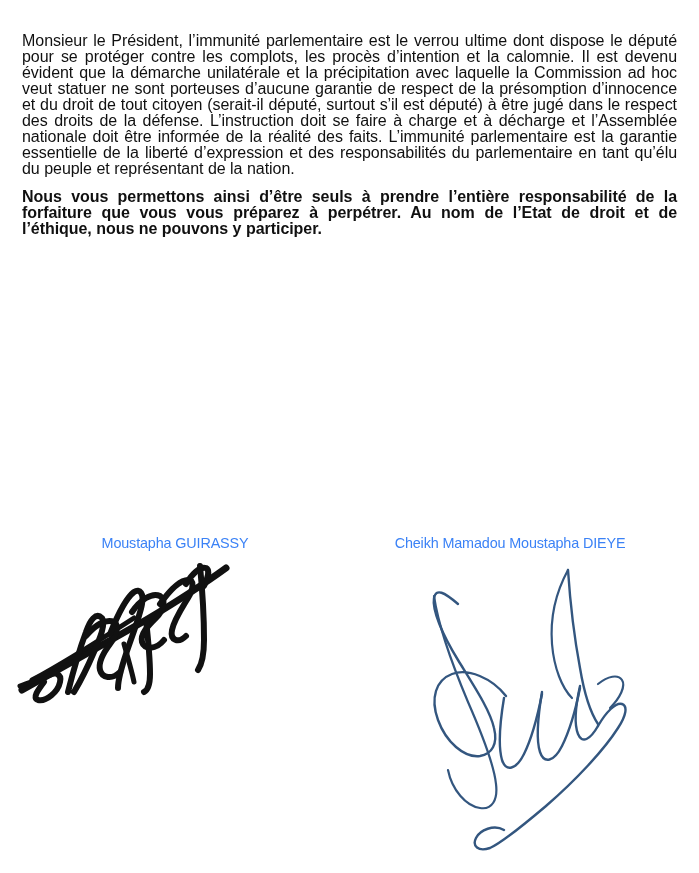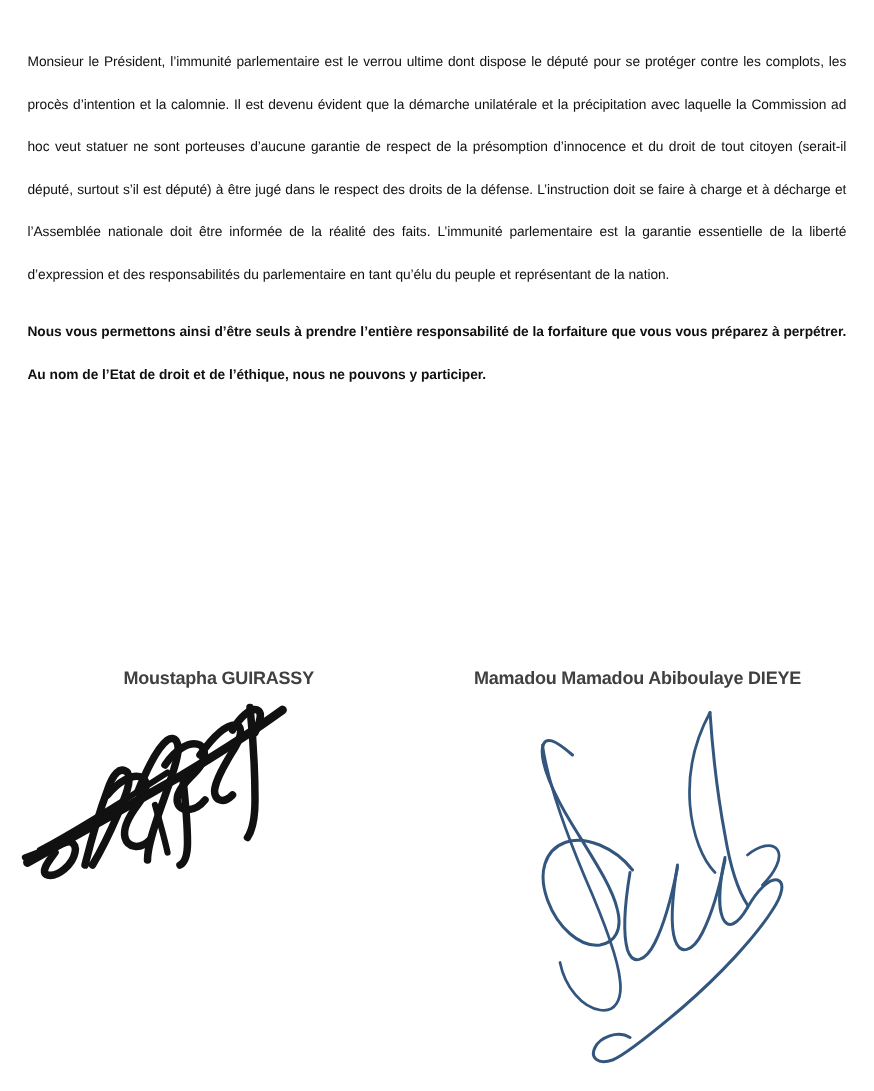--- a/index.html
+++ b/index.html
@@ -17,37 +17,37 @@
   }
   .body-text {
     position: absolute;
     left: 22px;
     top: 33px;
     width: 655px;
   }
   .para {
     text-align: justify;
     text-justify: inter-word;
-    font-size: 11px;
-    line-height: 34px;
+    font-size: 16px;
+    line-height: 16px;
     color: #101010;
     margin: 0 0 12px 0;
     letter-spacing: -0.05px;
     word-spacing: 0.1px;
     -webkit-font-smoothing: antialiased;
   }
   .para.last { margin-bottom: 0; font-weight: bold; }
 
   .sig-block {
     position: absolute;
   }
   .sig-name {
     font-size: 14.4px;
-    font-weight: bold;
-    color: #404040;
+    font-weight: normal;
+    color: #3b82f6;
     white-space: nowrap;
     letter-spacing: -0.15px;
   }
   .sig-left { left: 0px; top: 535px; width: 350px; text-align: center; }
   .sig-right { left: 330px; top: 535px; width: 360px; text-align: center; }
 
   .sig-mark {
     position: absolute;
     pointer-events: none;
   }
@@ -65,21 +65,21 @@
   <div class="body-text">
     <p class="para">Monsieur le Président, l’immunité parlementaire est le verrou ultime dont dispose le député pour se protéger contre les complots, les procès d’intention et la calomnie. Il est devenu évident que la démarche unilatérale et la précipitation avec laquelle la Commission ad hoc veut statuer ne sont porteuses d’aucune garantie de respect de la présomption d’innocence et du droit de tout citoyen (serait-il député, surtout s’il est député) à être jugé dans le respect des droits de la défense. L’instruction doit se faire à charge et à décharge et l’Assemblée nationale doit être informée de la réalité des faits. L’immunité parlementaire est la garantie essentielle de la liberté d’expression et des responsabilités du parlementaire en tant qu’élu du peuple et représentant de la nation.</p>
     <p class="para last">Nous vous permettons ainsi d’être seuls à prendre l’entière responsabilité de la forfaiture que vous vous préparez à perpétrer. Au nom de l’Etat de droit et de l’éthique, nous ne pouvons y participer.</p>
   </div>
 
   <div class="sig-block sig-left">
     <div class="sig-name">Moustapha GUIRASSY</div>
   </div>
 
   <div class="sig-block sig-right">
-    <div class="sig-name">Mamadou Mamadou Abiboulaye DIEYE</div>
+    <div class="sig-name">Cheikh Mamadou Moustapha DIEYE</div>
   </div>
 
   <div class="sig-mark sig-mark-left">
     <svg width="220" height="165" viewBox="0 0 220 165" aria-hidden="true">
       <g class="ink-black">
         <path d="M8 150 C40 132 90 104 132 80 C162 62 190 44 212 28" stroke-width="7"></path>
         <path d="M18 140 C48 124 86 100 120 78" stroke-width="5"></path>
         <path d="M54 152 C60 128 66 108 72 92 C76 80 82 72 88 78 C92 84 86 98 80 112 C74 126 66 142 60 152" stroke-width="6"></path>
         <path d="M72 96 C80 86 92 78 100 82 C106 86 102 96 96 104 C90 112 84 122 86 130 C88 138 98 140 106 132" stroke-width="6"></path>
         <path d="M96 94 C104 74 112 58 120 52 C126 48 130 54 128 64 C126 76 118 96 112 114 C108 126 104 138 104 148" stroke-width="6"></path>

